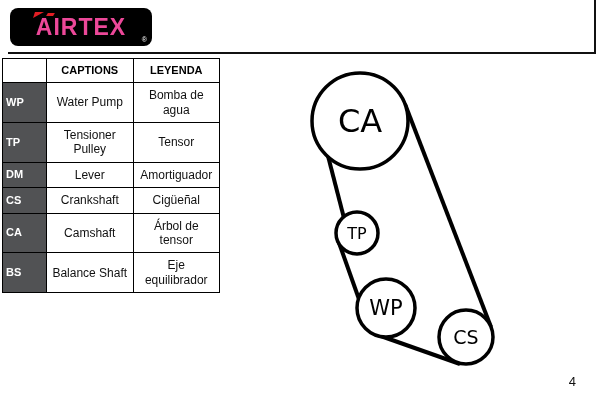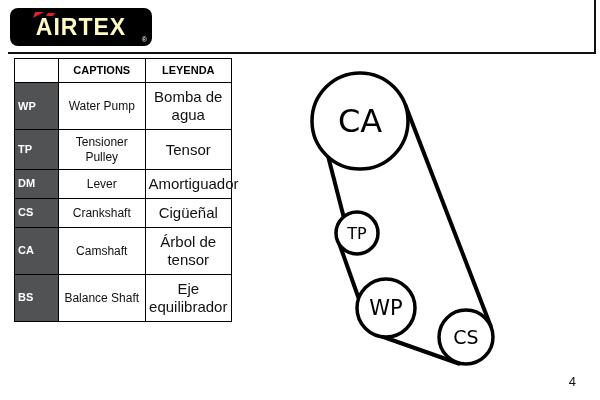--- a/index.html
+++ b/index.html
@@ -14,21 +14,21 @@
 
   
   .logo-box {
     position: absolute; left: 10px; top: 8px;
     width: 142px; height: 38px;
     background: #000;
     border-radius: 8px;
     display: flex; align-items: center; justify-content: center;
   }
   .logo-text {
-    color: #fef9c3;
+    color: #ec4899;
     font-weight: bold;
     font-size: 23px;
     letter-spacing: 1px;
     font-family: "Liberation Sans", sans-serif;
     position: relative;
     line-height: 1;
   }
   .logo-flag {
     position: absolute; left: 24px; top: 4px;
     width: 0; height: 0;
@@ -50,21 +50,21 @@
     position: absolute; left: 8px; right: 4px; top: 52px;
     height: 2px; background: #111;
   }
   .corner-rule {
     position: absolute; right: 4px; top: 0; width: 2px; height: 54px;
     background: #111;
   }
 
   
   table.legend {
-    position: absolute; left: 14px; top: 58px;
+    position: absolute; left: 2px; top: 58px;
     border-collapse: collapse;
     table-layout: fixed;
     width: 218px;
   }
   table.legend td {
     border: 1px solid #000;
     vertical-align: middle;
     padding: 5px 3px;
     line-height: 1.2;
   }
@@ -78,21 +78,21 @@
   td.code {
     width: 44px;
     background: #515254;
     color: #fff;
     font-weight: bold;
     font-size: 11px;
     text-align: left;
     padding-left: 5px;
   }
   td.caption { width: 88px; text-align: center; font-size: 12px; color: #111; }
-  td.leyenda { width: 86px; text-align: center; font-size: 15px; color: #111; }
+  td.leyenda { width: 86px; text-align: center; font-size: 12px; color: #111; }
 
   
   .diagram {
     position: absolute; left: 300px; top: 52px;
     width: 300px; height: 345px;
   }
   .belt-line { stroke: #000; stroke-width: 4; fill: none; }
   .pulley { fill: #ffffff; stroke: #000; stroke-width: 3.5; }
   .pulley-label {
     fill: #000;

